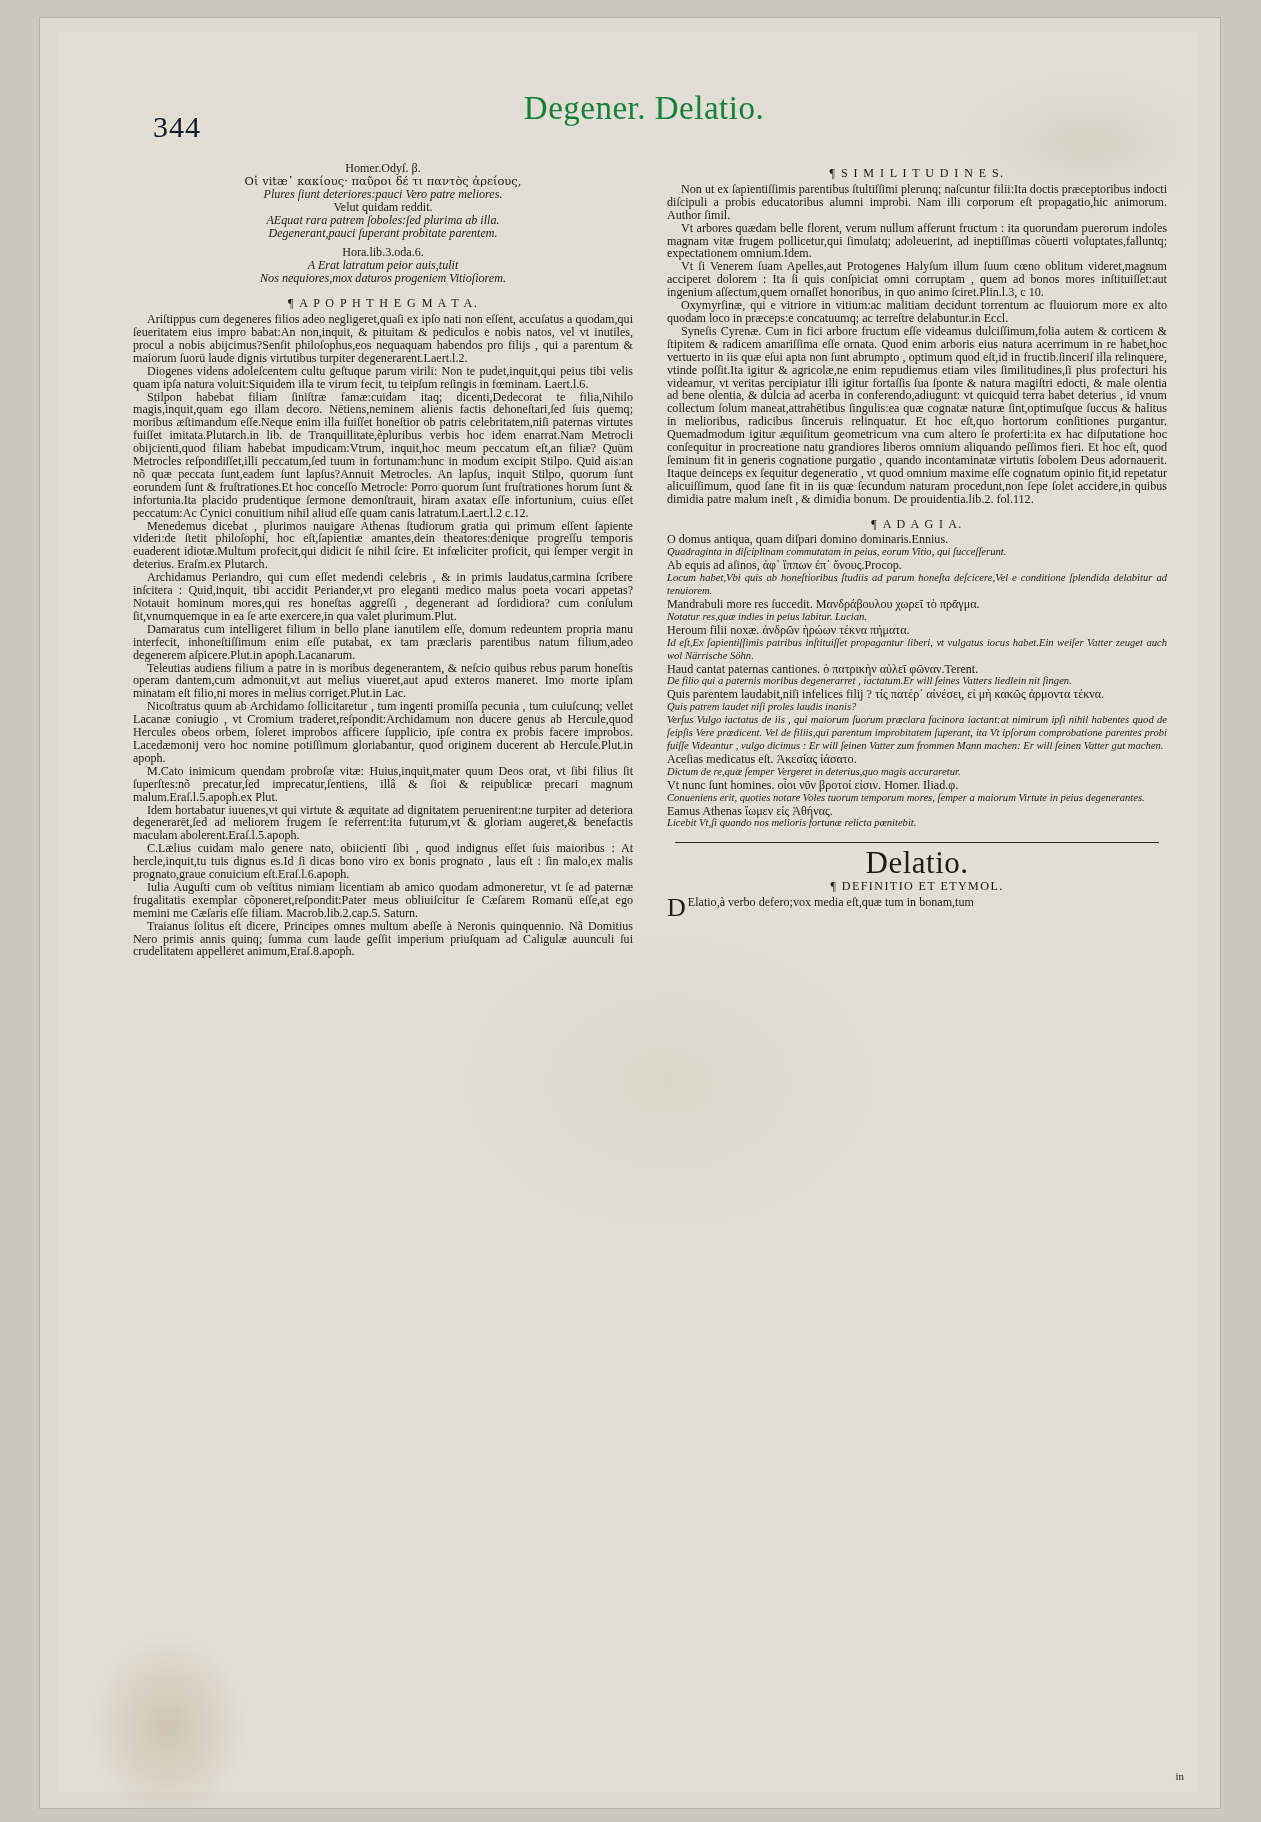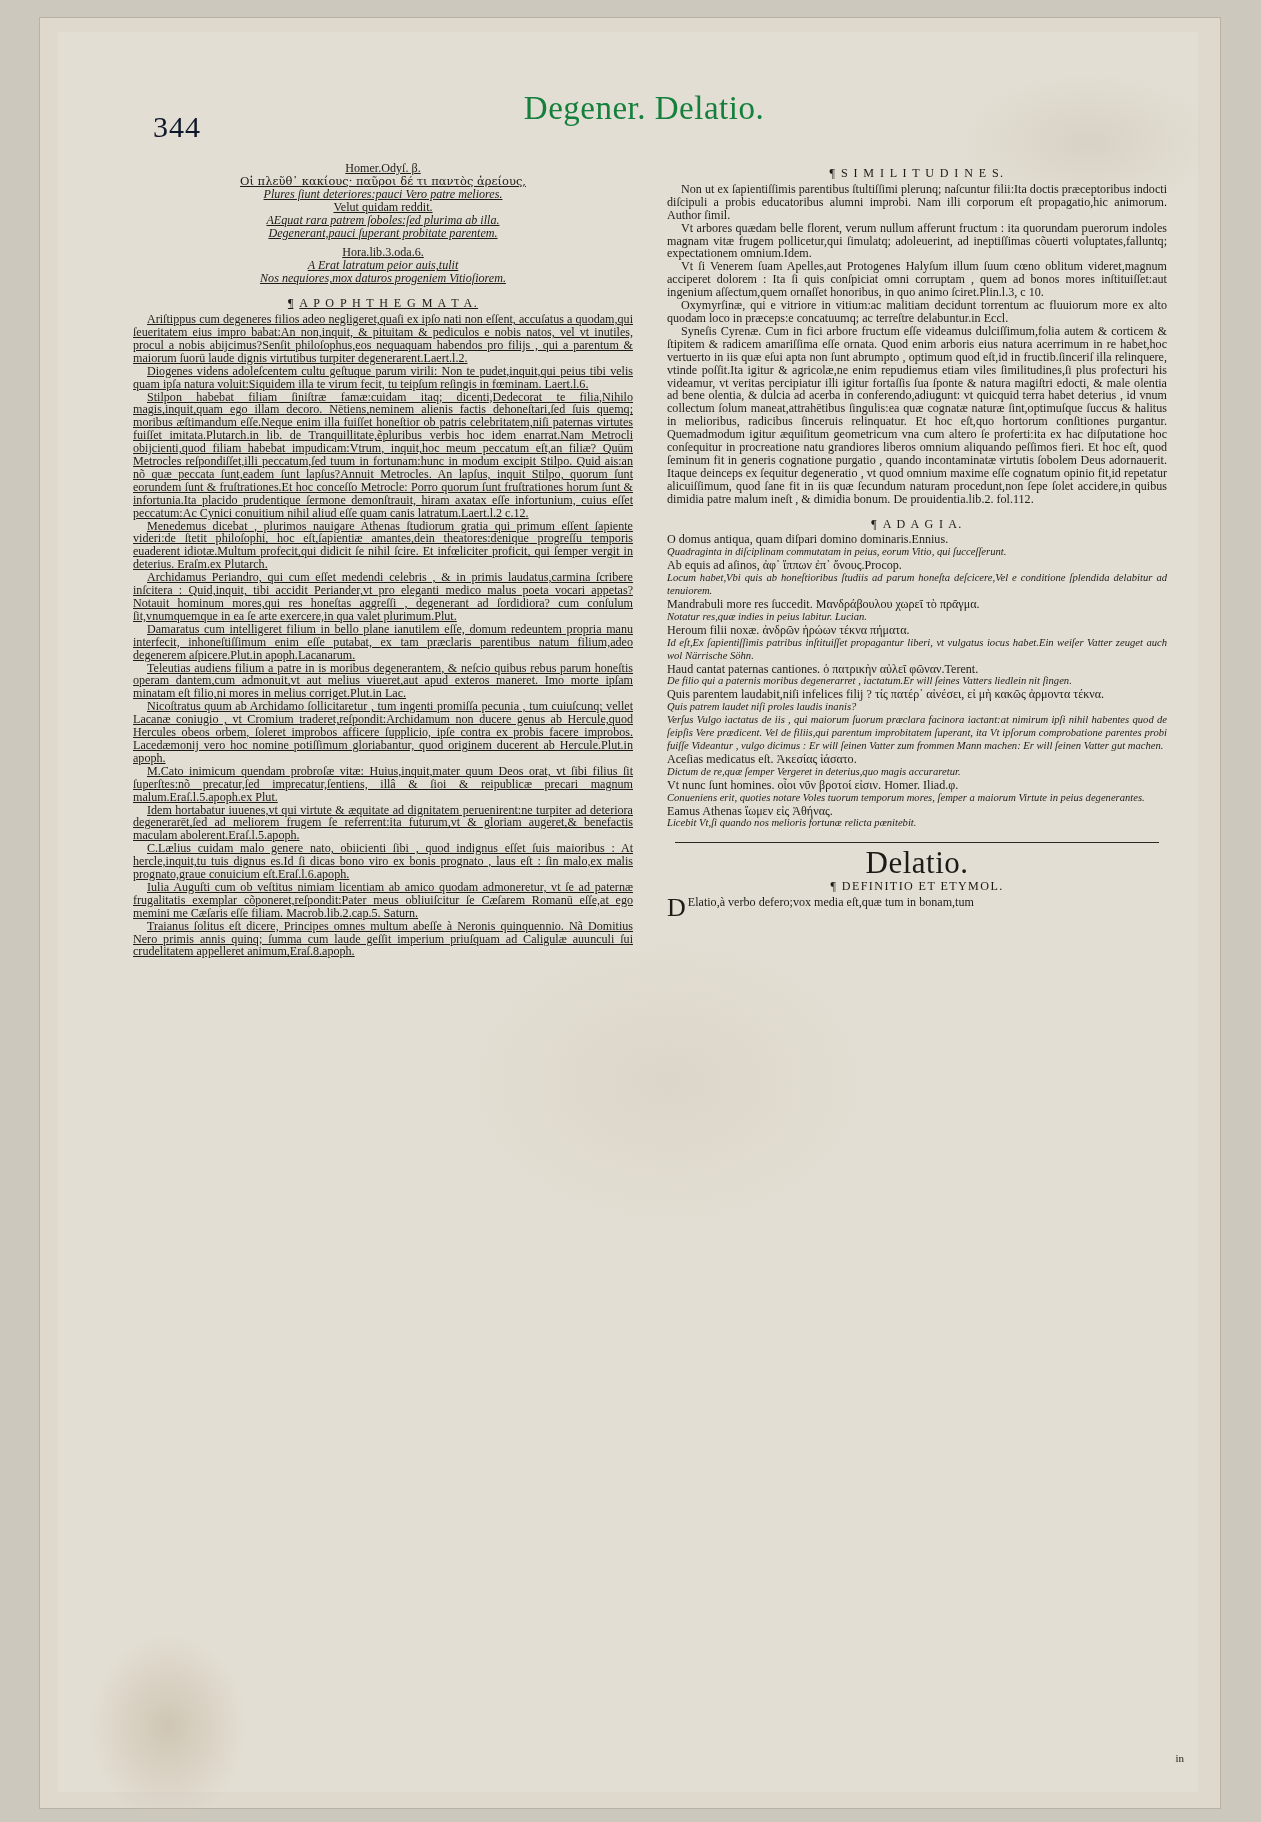--- a/index.html
+++ b/index.html
@@ -41,60 +41,60 @@
     text-align:center; font-size:33px; color:#15803d;
     letter-spacing:0.5px;
   }
 
   
   .col {
     position:absolute; top:130px; width:500px;
     font-size:12.1px; line-height:12.9px;
     text-align:justify; color:#1d1b18;
   }
-  #col-left  { left:75px;text-decoration:underline; }
+  #col-left  { left:75px; }
   #col-right { left:609px; }
 
   p { margin:0; text-indent:14px; }
   p.noind { text-indent:0; }
   .ctr { text-align:center; text-indent:0; }
   .it { font-style:italic; }
   .sc { font-variant:small-caps; letter-spacing:1.4px; }
   .gk { font-family:"DejaVu Serif", serif; font-size:11.5px; }
   .sect { text-indent:0; margin-top:5px; margin-bottom:3px; text-align:center; }
   .pilcrow { margin-right:6px; font-size:12px; }
   .gap { height:7px; }
   .rule { height:1px; background:#2a2724; margin:12px 8px 10px 8px; }
   #delatio-head {
     text-align:center; text-indent:0;
     font-size:31px; margin-top:14px; margin-bottom:10px; letter-spacing:0.5px;
   }
   .dropcap-line { text-indent:0; }
   .dropcap {
     float:left; font-size:26px; line-height:22px; padding-right:2px; margin-top:1px;
   }
-  .catch { position:absolute; right:14px; bottom:28px; font-size:11px; }
+  .catch { position:absolute; right:14px; bottom:10px; font-size:11px; }
   .tiny { font-size:10.6px; }
 </style>
 </head>
 <body>
 
 <div id="page">
   <div id="paper">
     <div class="stain s1"></div>
     <div class="stain s2"></div>
     <div class="stain s3"></div>
 
     <div id="folio">344</div>
     <div id="running-title">Degener. Delatio.</div>
 
     <div class="col" id="col-left">
 
       <p class="ctr">Homer.Odyſ.  β.</p>
-      <p class="ctr gk">Οἱ πλεῦθ᾽ κακίους· παῦροι δέ τι παντὸς ἀρείους,</p>
+      <p class="ctr gk">Οἱ vitæ᾽ κακίους· παῦροι δέ τι παντὸς ἀρείους,</p>
       <p class="ctr it">Plures ſiunt deteriores:pauci Vero patre meliores.</p>
       <p class="ctr">Velut quidam reddit.</p>
       <p class="ctr it">AEquat rara patrem ſoboles:ſed plurima ab illa.</p>
       <p class="ctr it">Degenerant,pauci ſuperant probitate parentem.</p>
       <div class="gap"></div>
       <p class="ctr">Hora.lib.3.oda.6.</p>
       <p class="ctr it">A Erat latratum peior auis,tulit</p>
       <p class="ctr it">Nos nequiores,mox daturos progeniem Vitioſiorem.</p>
       <div class="gap"></div>
 

